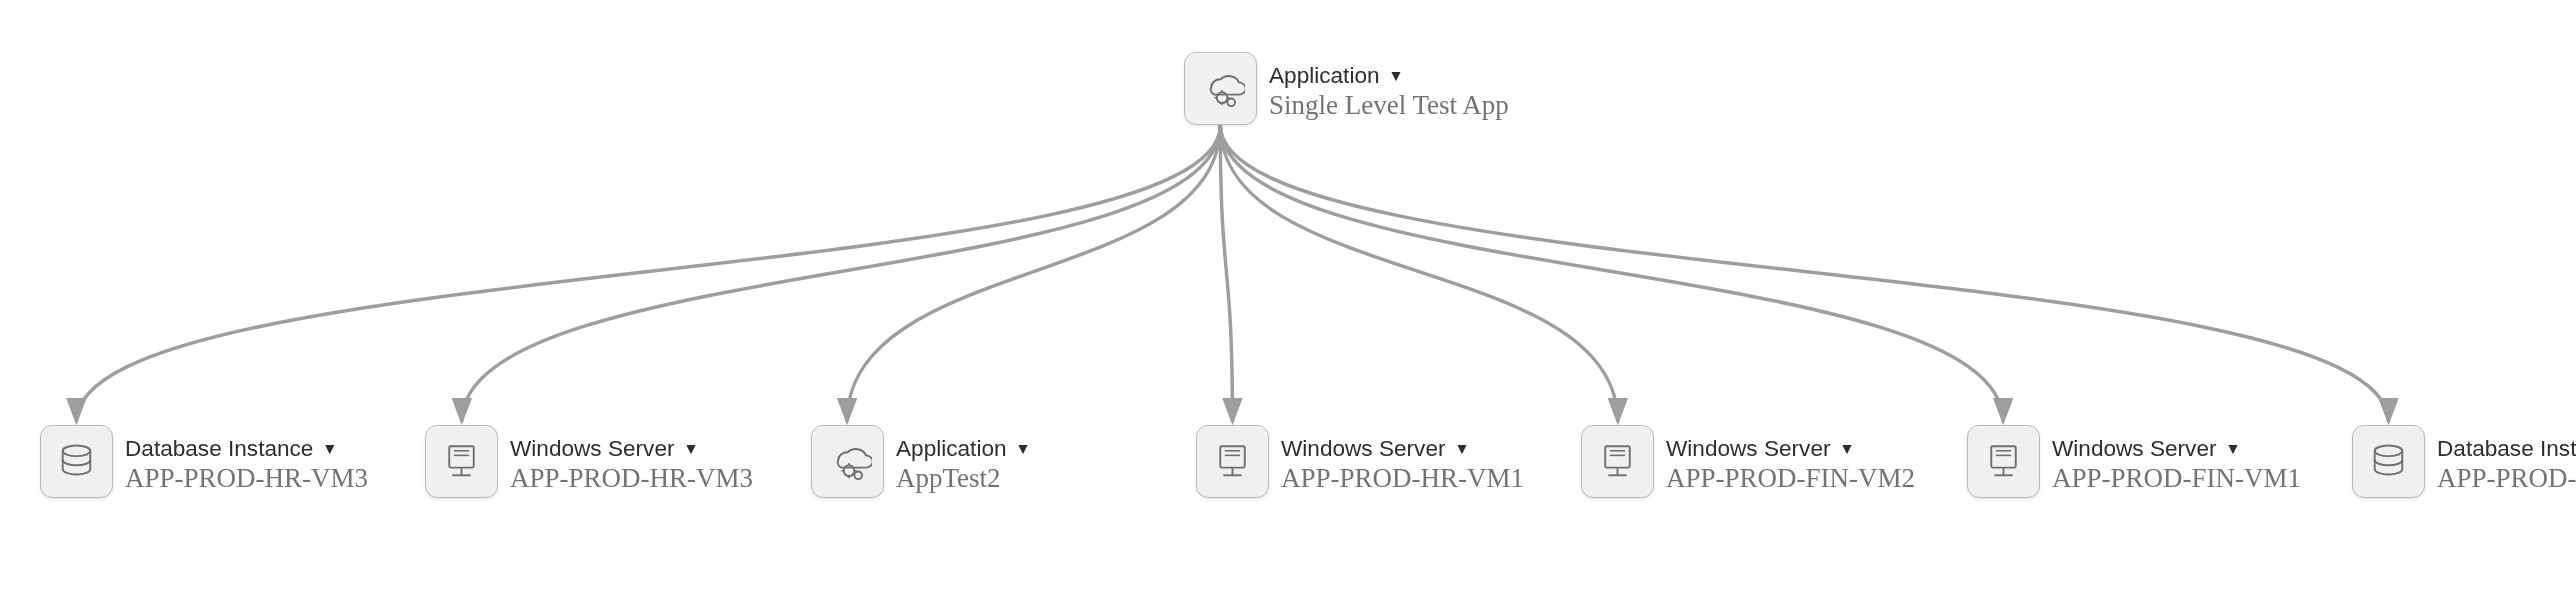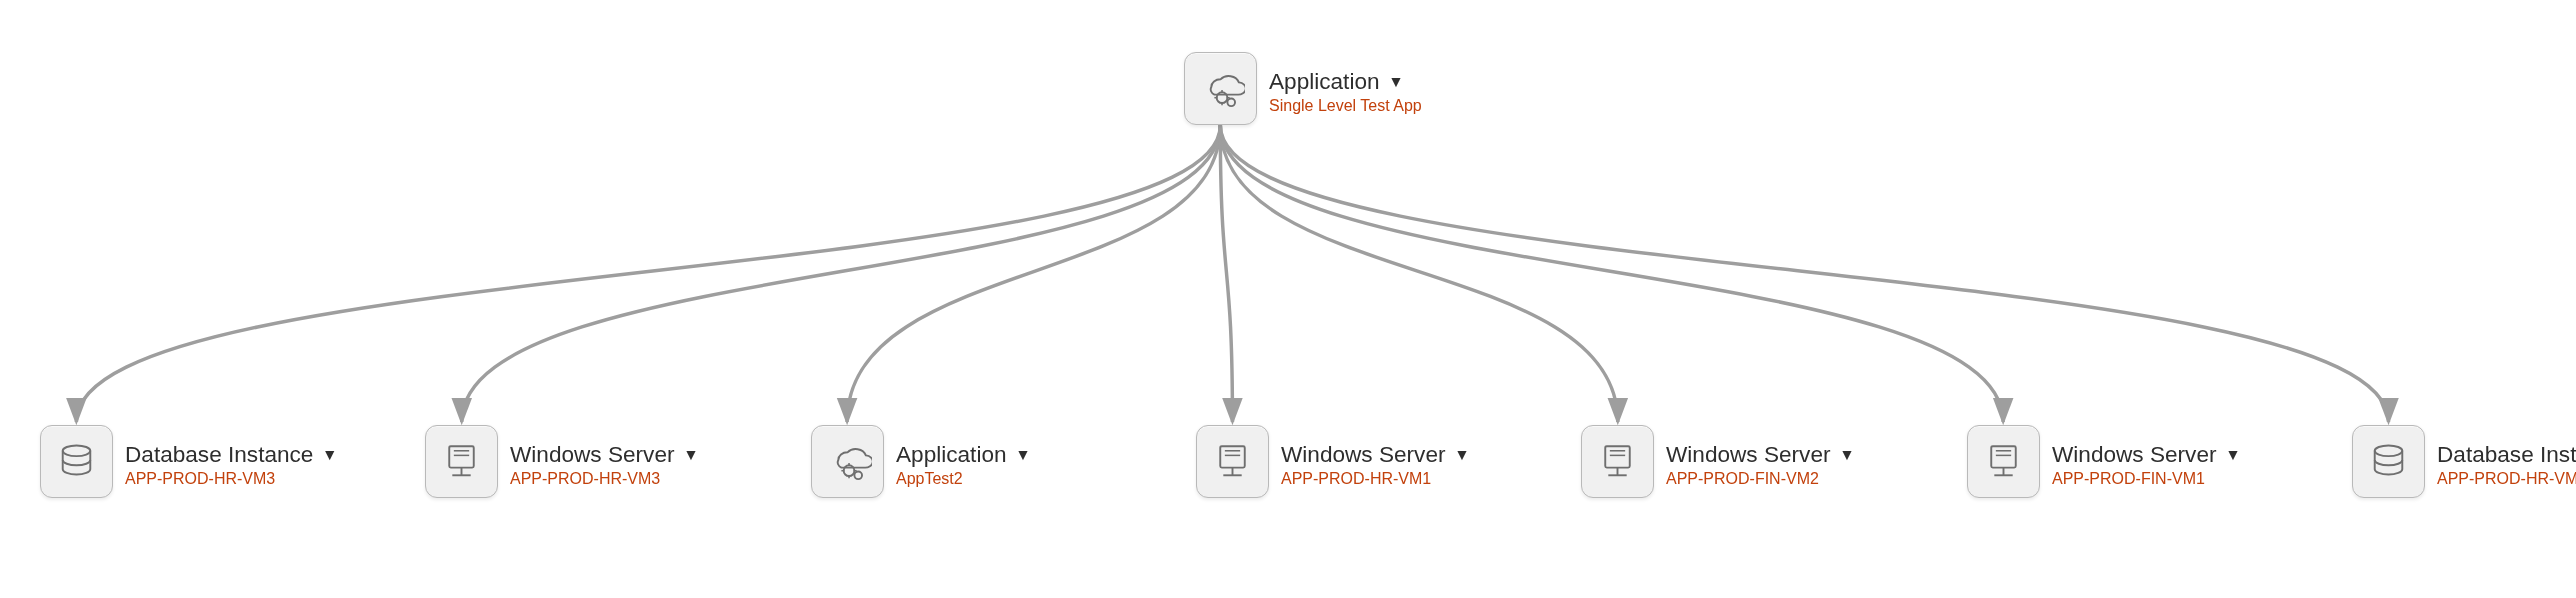--- a/index.html
+++ b/index.html
@@ -55,23 +55,24 @@
     color: #2e2e2e;
     white-space: nowrap;
   }
   .caret {
     font-size: 15.6px;
     color: #2e2e2e;
     cursor: pointer;
     line-height: 1;
   }
   .name-label {
-    font-size: 16px;
-    color: #c2410c;
+    font-size: 27px;
+    color: #737373;
     white-space: nowrap;
+    font-family: Liberation Serif, serif;
   }
   .icon-svg {
     width: 49px;
     height: 49px;
   }
 </style>
 </head>
 <body>
 
 <svg width="0" height="0" style="position:absolute">

